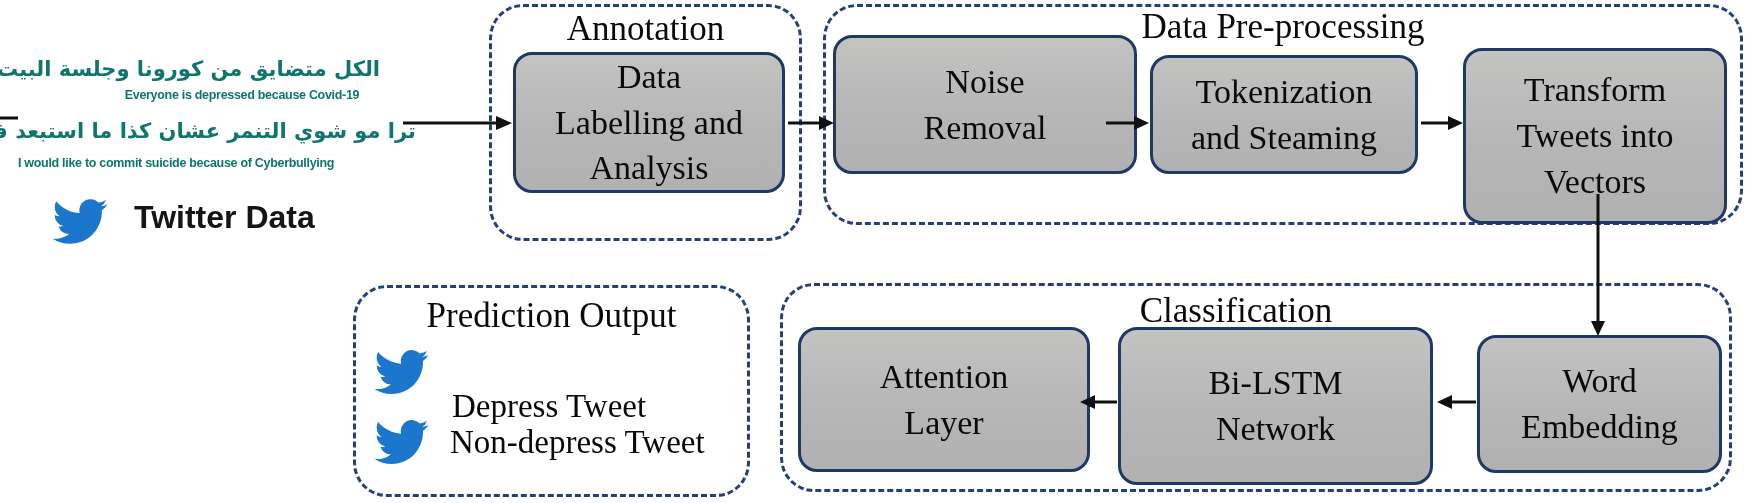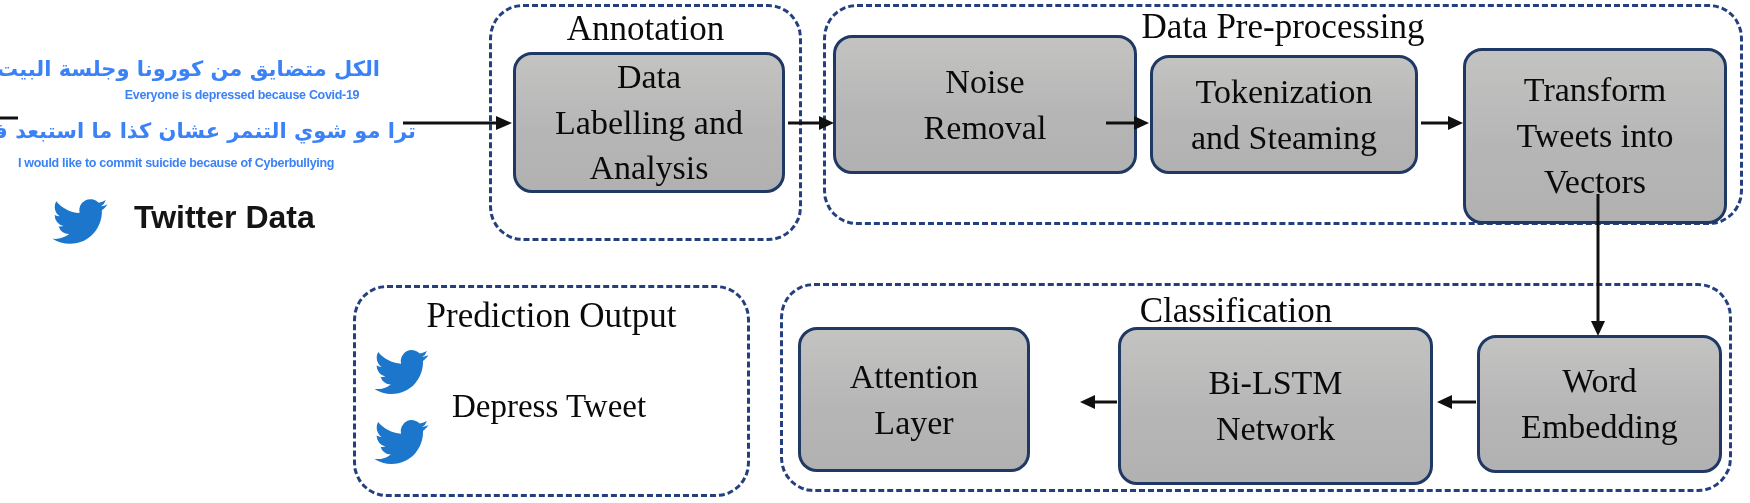--- a/index.html
+++ b/index.html
@@ -21,21 +21,21 @@
     position:absolute;box-sizing:border-box;
     background:linear-gradient(180deg,#c3c3c2 0%,#b6b6b6 55%,#b1b1b1 100%);
     border:3px solid var(--box-border,#1f3864);border-radius:19px;
     display:flex;align-items:center;justify-content:center;
   }
   .node span{
     white-space:pre-line;text-align:center;font-size:34px;line-height:1.35;
     color:#0a0a0a;
   }
   
-  .tweet{position:absolute;color:#3b82f6;}
+  .tweet{position:absolute;color:#0f766e;}
   .tweet.ar{
     font-family:"DejaVu Sans", sans-serif;font-weight:bold;font-size:21px;
     text-align:center;direction:rtl;white-space:nowrap;
   }
   .tweet.en{
     font-family:"Liberation Sans", sans-serif;font-weight:bold;font-size:12.5px;
     letter-spacing:-0.3px;text-align:center;white-space:nowrap;
   }
   .source-label{
     position:absolute;font-family:"Liberation Sans", sans-serif;font-weight:bold;
@@ -89,21 +89,21 @@
 and Steaming</span>
   </div>
   <div class="node" style="left:1463px;top:48px;width:264px;height:176px;">
     <span>Transform
 Tweets into
 Vectors</span>
   </div>
 
   <div class="dashed" style="left:780px;top:283px;width:952px;height:209px;"></div>
   <div class="gtitle" style="left:780px;top:292px;width:912px;">Classification</div>
-  <div class="node" style="left:798px;top:327px;width:232px;height:145px;">
+  <div class="node" style="left:798px;top:327px;width:292px;height:145px;">
     <span>Attention
 Layer</span>
   </div>
   <div class="node" style="left:1118px;top:327px;width:315px;height:158px;">
     <span>Bi-LSTM
 Network</span>
   </div>
   <div class="node" style="left:1477px;top:335px;width:245px;height:138px;">
     <span>Word
 Embedding</span>
@@ -117,20 +117,21 @@
         <path fill="currentColor" d="M23.953 4.57a10 10 0 01-2.825.775 4.958 4.958 0 002.163-2.723c-.951.555-2.005.959-3.127 1.184a4.92 4.92 0 00-8.384 4.482C7.69 8.095 4.067 6.13 1.64 3.162a4.822 4.822 0 00-.666 2.475c0 1.71.87 3.213 2.188 4.096a4.904 4.904 0 01-2.228-.616v.06a4.923 4.923 0 003.946 4.827 4.996 4.996 0 01-2.212.085 4.936 4.936 0 004.604 3.417 9.867 9.867 0 01-6.102 2.105c-.39 0-.779-.023-1.17-.067a13.995 13.995 0 007.557 2.209c9.053 0 13.998-7.496 13.998-13.985 0-.21 0-.42-.015-.63A9.935 9.935 0 0024 4.59z"></path>
       </svg>
   </div>
   <div class="pred-item" style="left:452px;top:348px;margin-top:40px;">Depress Tweet</div>
 
   <div class="bird" style="left:368px;top:415px;width:67px;height:54px;">
     <svg viewBox="0 0 24 24" aria-hidden="true">
         <path fill="currentColor" d="M23.953 4.57a10 10 0 01-2.825.775 4.958 4.958 0 002.163-2.723c-.951.555-2.005.959-3.127 1.184a4.92 4.92 0 00-8.384 4.482C7.69 8.095 4.067 6.13 1.64 3.162a4.822 4.822 0 00-.666 2.475c0 1.71.87 3.213 2.188 4.096a4.904 4.904 0 01-2.228-.616v.06a4.923 4.923 0 003.946 4.827 4.996 4.996 0 01-2.212.085 4.936 4.936 0 004.604 3.417 9.867 9.867 0 01-6.102 2.105c-.39 0-.779-.023-1.17-.067a13.995 13.995 0 007.557 2.209c9.053 0 13.998-7.496 13.998-13.985 0-.21 0-.42-.015-.63A9.935 9.935 0 0024 4.59z"></path>
       </svg>
   </div>
+  <div class="pred-item" style="left:450px;top:424px;">Non-depress Tweet</div>
 
   <svg class="arrows" viewBox="0 0 1750 503">
     <g>
       <line x1="0" y1="118" x2="18" y2="118"></line>
     </g>
     <g>
       <line x1="403" y1="123" x2="496" y2="123"></line>
       <polygon points="496,116 512,123 496,130"></polygon>
     </g>
     <g>

